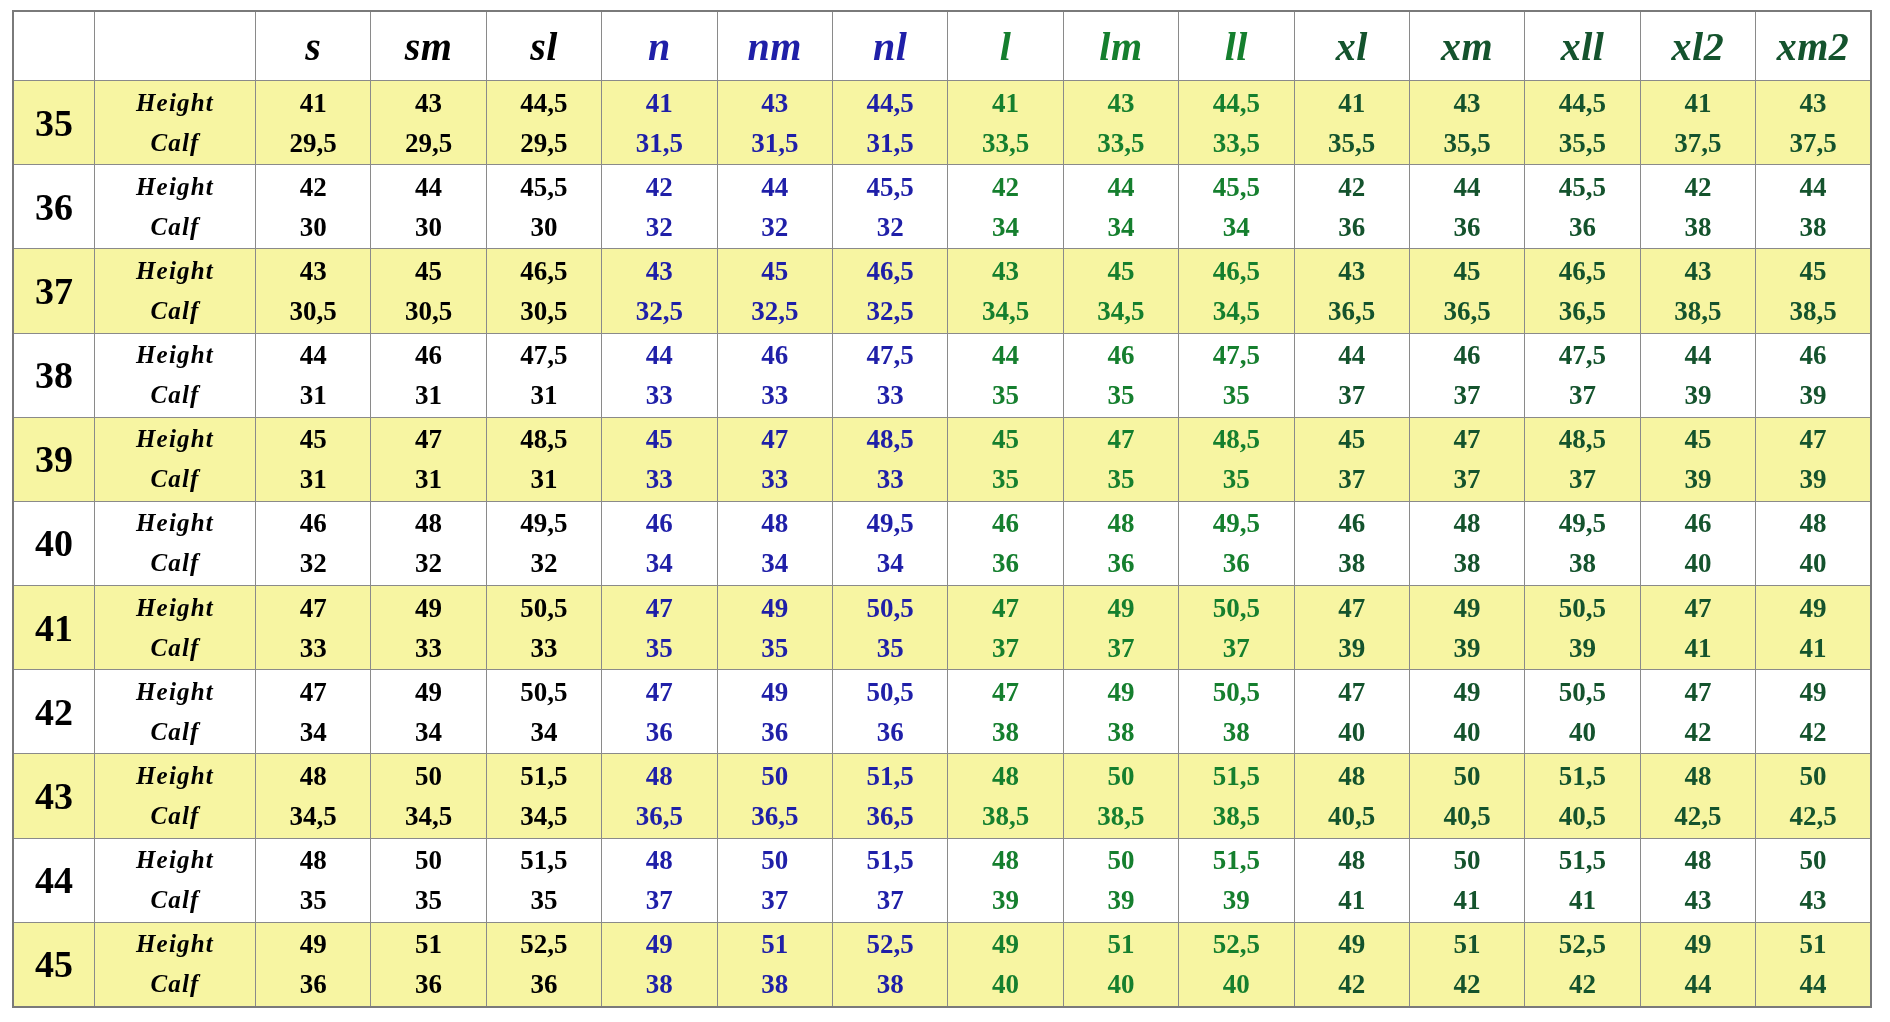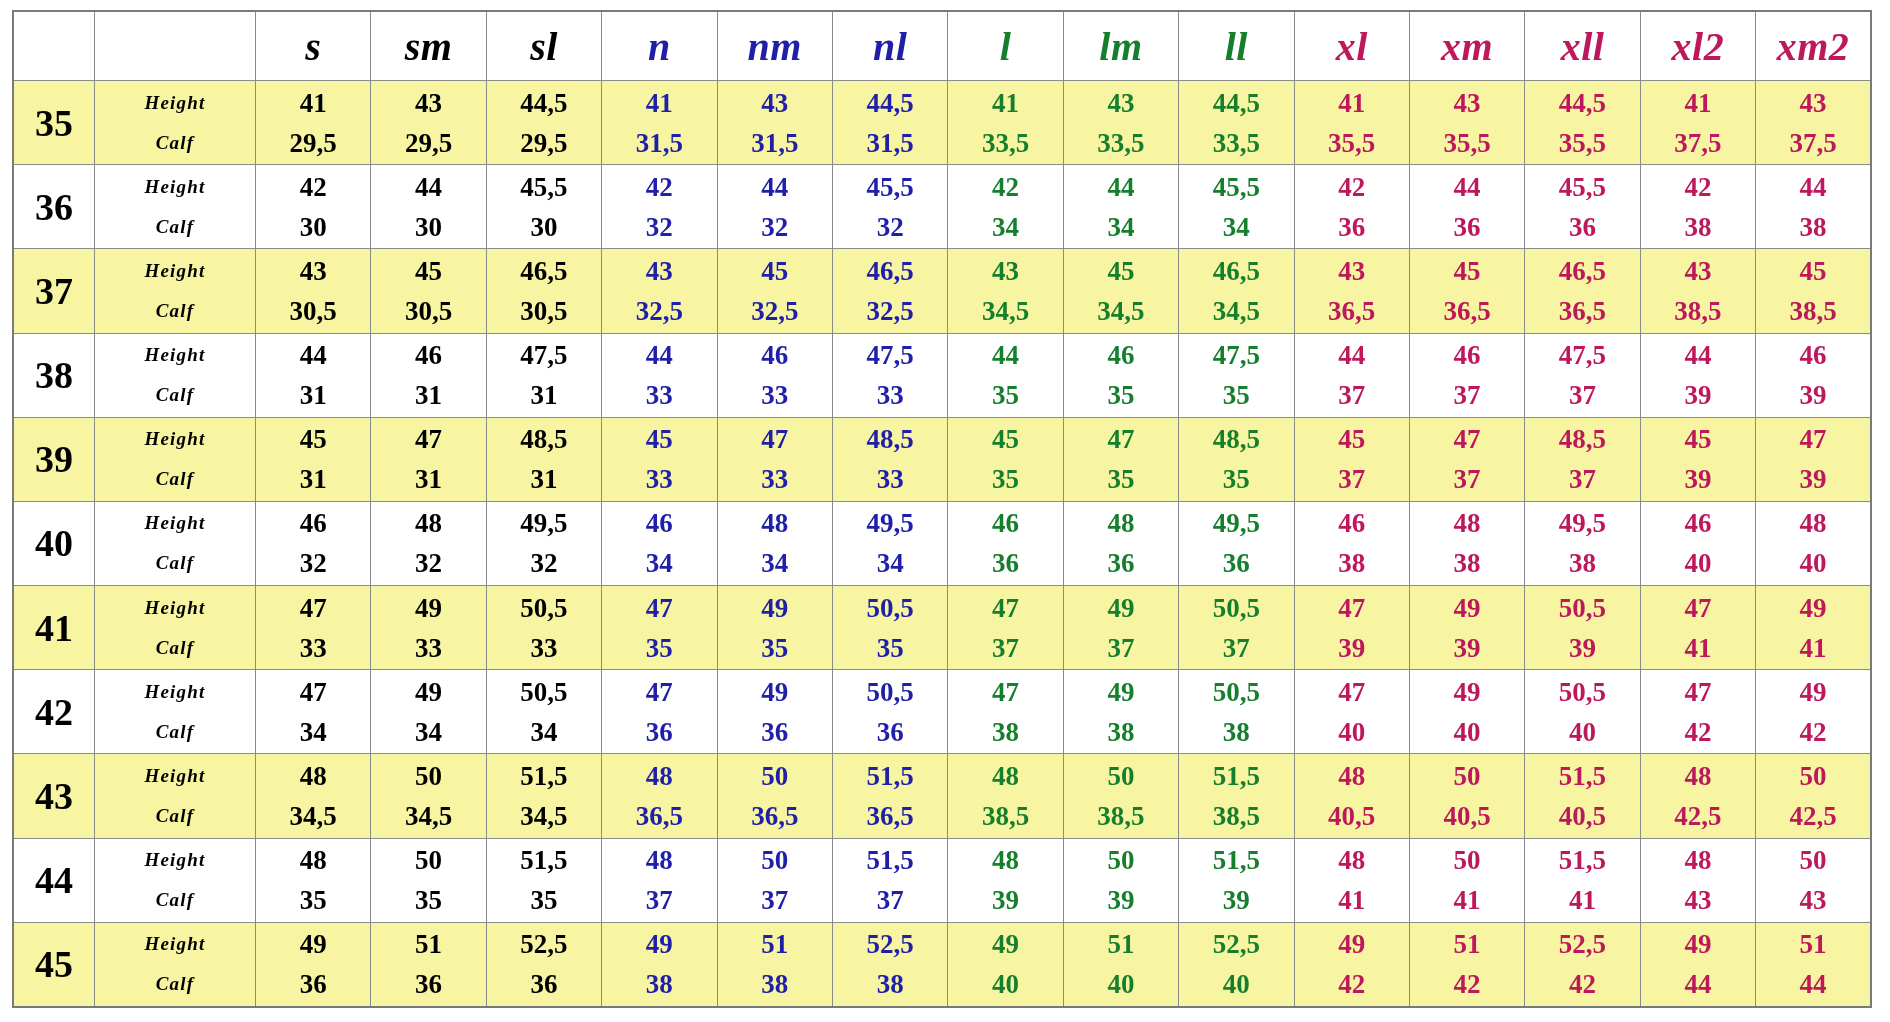--- a/index.html
+++ b/index.html
@@ -45,36 +45,36 @@
   thead th.blank-col {
     width: 80px;
   }
   thead th.label-col {
     width: 160px;
   }
   
   .grp-black { color: #000000; }
   .grp-blue  { color: #1f1fa8; }
   .grp-green { color: #157f2e; }
-  .grp-red   { color: #be185d; }
+  .grp-red   { color: #14532d; }
 
   
   tbody tr.row-shade td { background: #f7f5a2; }
   tbody tr.row-plain td { background: #ffffff; }
 
   td.eu-size {
     font-size: 38px;
     font-weight: normal;
     font-family: "Liberation Serif", serif;
     color: #000;
     width: 80px;
   }
   td.metric-col {
     width: 160px;
-    font-size: 19px;
+    font-size: 25px;
     font-style: italic;
     font-weight: normal;
     color: #000;
     padding: 0 6px;
   }
   td.metric-col .metric-line {
     line-height: 40px;
     letter-spacing: 1.2px;
   }
   td.val {

